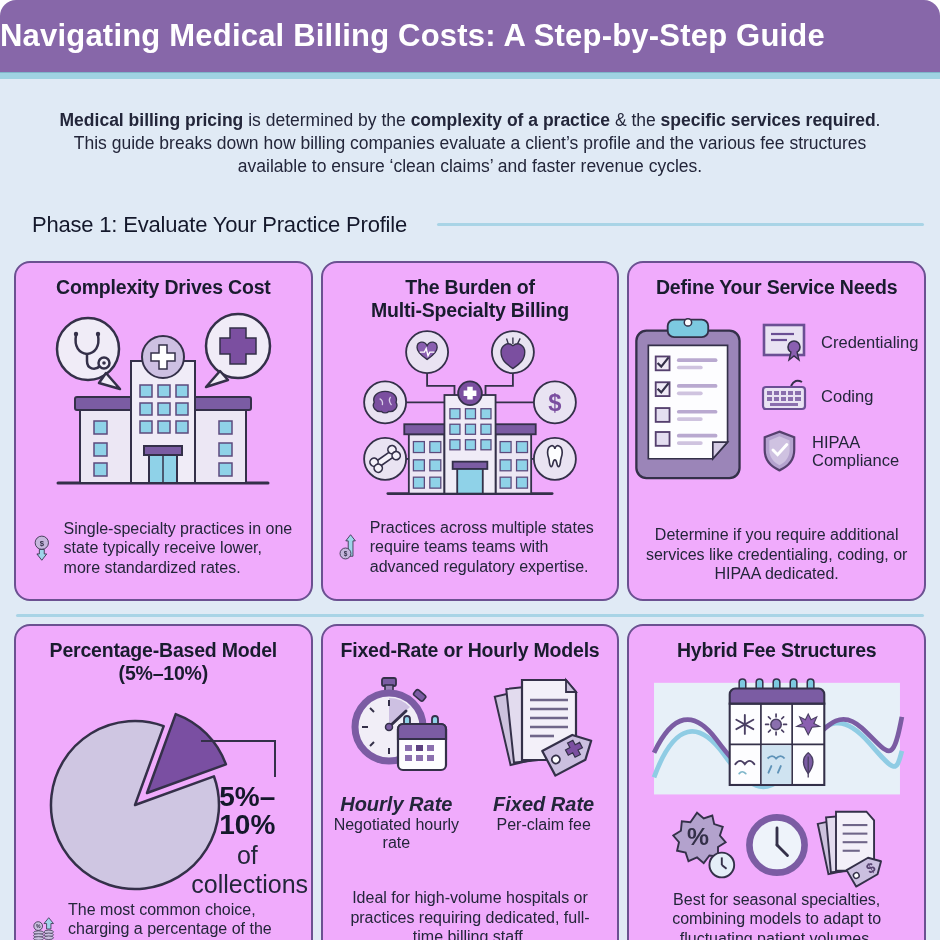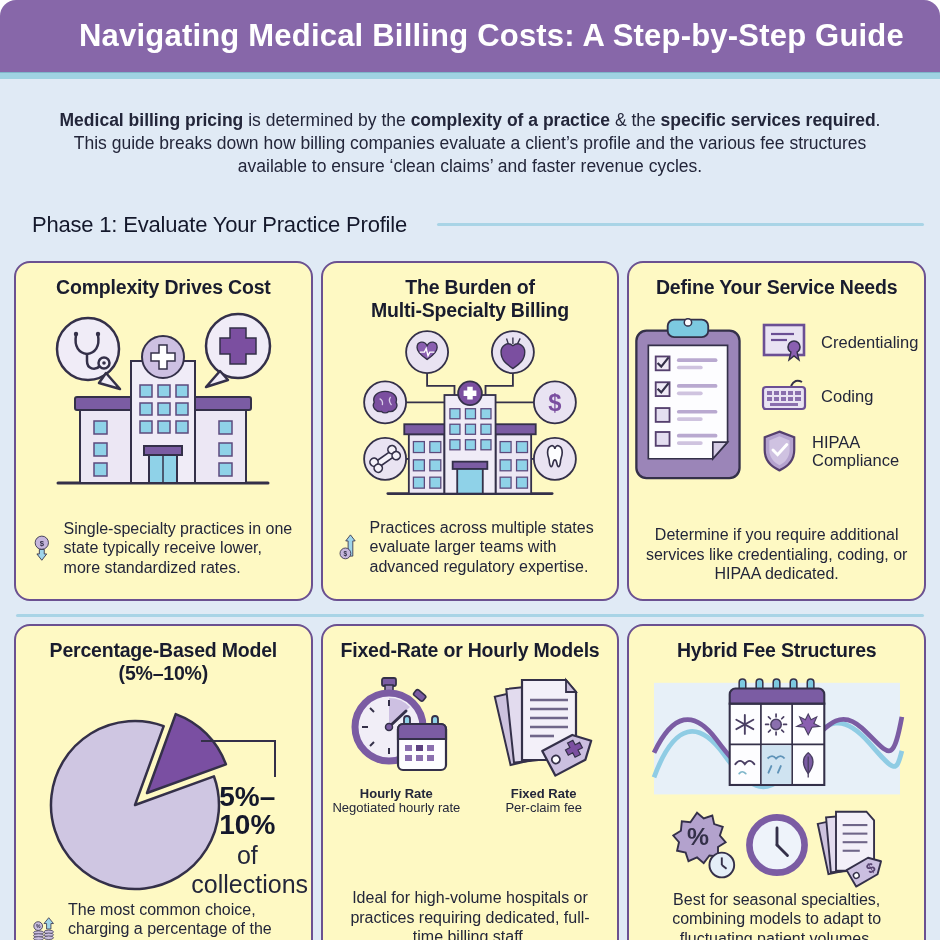--- a/index.html
+++ b/index.html
@@ -1,55 +1,55 @@
 <!DOCTYPE html>
 <html><head>
 <meta charset="utf-8">
 <style>
   html,body{margin:0;padding:0;background:#ffffff;}
   .page{width:940px;height:940px;position:relative;background:#ffffff;
         font-family:"Liberation Sans",sans-serif;overflow:hidden;color:#23263a;}
   
   .banner{height:72px;background:#8767a9;border-radius:16px 16px 0 0;
-          display:flex;align-items:center;justify-content:center;padding-left:43px;}
+          display:flex;align-items:center;}
   .banner h1{margin:0;color:#ffffff;font-size:31px;font-weight:bold;letter-spacing:.2px;}
   .teal-rule{height:6px;background:#9fd2e2;border-top:1px solid #7fb6ca;}
   .content{position:absolute;top:79px;left:0;right:0;bottom:0;background:#e0eaf5;}
   
   .intro{padding:12px 52px 0;text-align:center;font-size:17.5px;line-height:1.33;color:#23263a;}
   .b{font-weight:bold;}
   
   .phase-head{display:flex;align-items:center;gap:14px;margin:13px 16px 7px;}
   .phase-head h2{margin:16px;font-size:22px;font-weight:normal;color:#14182b;letter-spacing:-.2px;white-space:nowrap;}
   .phase-head .rule{flex:1;height:3px;background:#a9d4e6;border-radius:2px;}
   
   .cards{display:flex;gap:8px;padding:0 14px;height:340px;}
-  .card{flex:1;background:#fef9c3;border:2px solid #6b5191;border-radius:16px;
+  .card{flex:1;background:#f0abfc;border:2px solid #6b5191;border-radius:16px;
         display:flex;flex-direction:column;align-items:center;box-sizing:border-box;position:relative;}
   .card h3{margin:13px 10px 0;font-size:19.5px;font-weight:bold;color:#191c2e;
            text-align:center;line-height:1.18;letter-spacing:-.2px;}
   .illu{flex:0 0 auto;display:flex;align-items:center;justify-content:center;}
   .foot{display:flex;align-items:center;gap:12px;margin-top:auto;margin-bottom:15px;
         padding:0 16px;font-size:16px;line-height:1.22;color:#23263a;}
   .foot.center{text-align:center;padding:0 15px;}
   
   .svc-wrap{display:flex;align-items:center;gap:12px;margin-top:10px;}
   .svc-col{display:flex;flex-direction:column;gap:13px;}
   .svc{display:flex;align-items:center;gap:14px;}
   .svc .lbl{font-size:16.5px;max-width:112px;line-height:1.1;}
   
   .pie-box{position:relative;width:280px;height:212px;}
   .pie-label{position:absolute;right:0px;top:98px;width:112px;text-align:center;}
   .pie-label .val{font-size:28px;font-weight:bold;color:#14182b;display:block;line-height:1;}
   .pie-label .unit{font-size:25px;color:#23263a;display:block;margin-top:2px;}
   
   .opts{display:flex;width:100%;justify-content:space-around;margin-top:8px;}
   .opt{display:flex;flex-direction:column;align-items:center;width:46%;}
-  .opt .nm{font-weight:bold;font-size:13px;margin-top:4px;}
-  .opt .dt{font-size:13px;text-align:center;line-height:1.15;}
+  .opt .nm{font-weight:bold;font-size:20px;margin-top:11px;font-style:italic;}
+  .opt .dt{font-size:16px;text-align:center;line-height:1.15;}
 </style>
 </head>
 <body>
 
 <div class="page">
 
   <div class="banner">
     <h1>Navigating Medical Billing Costs: A Step-by-Step Guide</h1>
   </div>
   <div class="teal-rule"></div>
@@ -205,21 +205,21 @@
               <path d="M220 143 c0 -8 7 -10 8 -4 c1 -6 8 -4 8 4 c0 5 -2 6 -2 11 c-1 6 -3 6 -4 0 c-1 -4 -3 -4 -4 0 c-1 6 -3 6 -4 0 c0 -5 -2 -6 -2 -11 z" fill="#fdfdff" stroke="#343049" stroke-width="1.8"></path>
             </g>
           </svg>
         </div>
         <div class="foot">
           <svg width="52" height="74" viewBox="0 0 56 78">
             <polygon points="34,3 48,21 41,21 41,66 27,66 27,21 20,21" fill="#9fd4ea" stroke="#343049" stroke-width="2.5" stroke-linejoin="round"></polygon>
             <circle cx="19" cy="58" r="16" fill="#c5b6dc" stroke="#343049" stroke-width="2.5"></circle>
             <text x="19" y="65" text-anchor="middle" font-size="19" font-weight="bold" fill="#343049">$</text>
           </svg>
-          <span>Practices across multiple states evaluate larger teams with advanced regulatory expertise.</span>
+          <span>Practices across multiple states require teams teams with advanced regulatory expertise.</span>
         </div>
       </div>
 
       <div class="card">
         <h3>Define Your Service Needs</h3>
         <div class="svc-wrap">
           <svg width="122" height="176" viewBox="0 0 130 188">
             <rect x="8" y="22" width="112" height="160" rx="11" fill="#9b85b8" stroke="#343049" stroke-width="2.5"></rect>
             <path d="M21 38 h86 v105 l-16 18 h-70 z" fill="#fdfdff" stroke="#343049" stroke-width="1.8"></path>
             <path d="M107 143 l-16 18 v-18 z" fill="#d4cbe4" stroke="#343049" stroke-width="1.8"></path>

